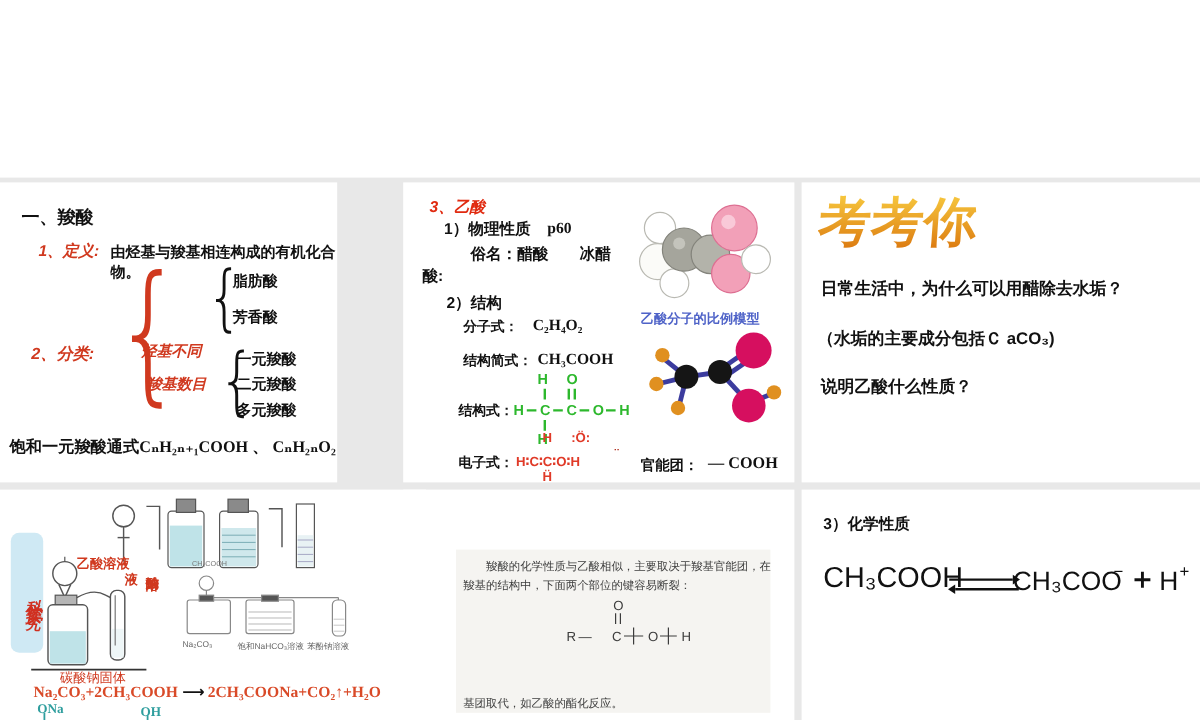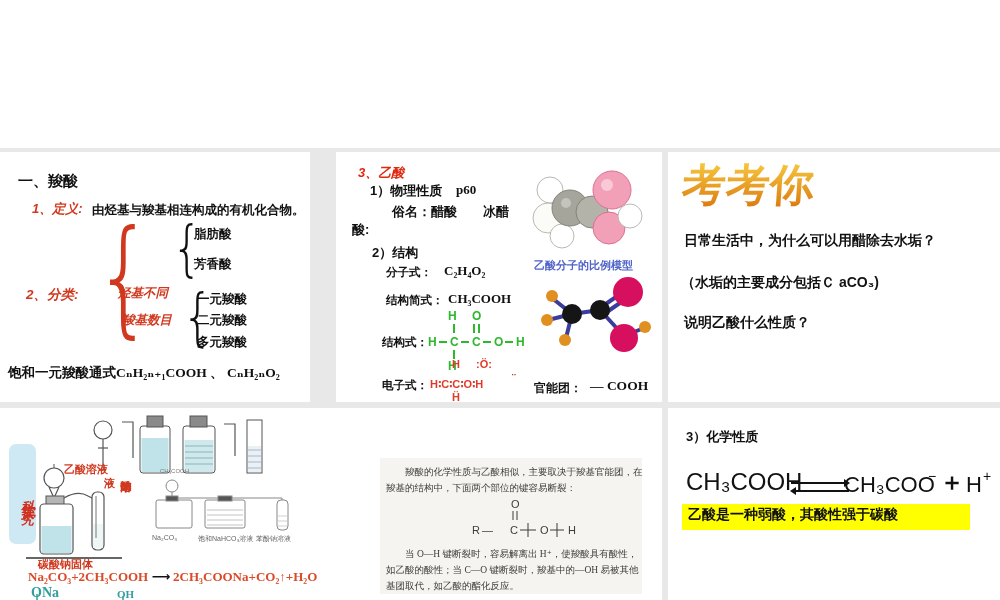--- a/index.html
+++ b/index.html
@@ -23,21 +23,21 @@
   .scanblock{background:#f5f4f1;color:#3c3c3c;font-family:"Liberation Serif","DejaVu Serif",serif;}
   .hl{background:#ffff00;color:#111;font-weight:bold;}
   svg text{font-family:"Liberation Sans","DejaVu Sans",sans-serif;}
 </style>
 </head>
 <body>
 
 <div class="canvas">
   <div class="grid-bg"></div>
 
-  <div class="slide" style="left:0;top:152px;width:310px;height:250px;">
+  <div class="slide" style="left:0;top:152px;width:281px;height:250px;">
     <div class="abs blk" style="left:18px;top:20px;font-size:15px;font-weight:bold;">一、羧酸</div>
     <div class="abs script" style="left:32px;top:48px;font-size:13px;">1、定义:</div>
     <div class="abs blk" style="left:92px;top:50px;font-size:12.5px;font-weight:600;">由烃基与羧基相连构成的有机化合物。</div>
 
     <div class="abs script" style="left:26px;top:134px;font-size:13.5px;">2、分类:</div>
     <div class="abs brace" style="left:84px;top:62px;font-size:126px;color:#d0391f;transform:scaleX(.75);">{</div>
 
     <div class="abs script" style="left:118px;top:95px;font-size:12.5px;margin-top:38px;">烃基不同</div>
     <div class="abs brace blk" style="left:168px;top:66px;font-size:60px;transform:scaleX(.8);">{</div>
     <div class="abs blk" style="left:194px;top:74px;font-size:12.5px;font-weight:600;">脂肪酸</div>
@@ -221,33 +221,33 @@
 
       <line x1="37" y1="186" x2="37" y2="192" stroke="#2f9e9e" stroke-width="1.5"></line>
       <line x1="123" y1="188" x2="123" y2="192" stroke="#2f9e9e" stroke-width="1.5"></line>
     </svg>
 
     <div class="abs vtext" style="left:9px;top:36px;width:27px;height:94px;background:#cfe9f4;border-radius:7px;color:#d03020;font-weight:bold;font-style:italic;font-size:13px;letter-spacing:4px;padding-top:6px;text-align:center;">科学探究</div>
 
     <div class="abs" style="left:64px;top:54px;font-size:11px;color:#d0391f;font-weight:bold;">乙酸溶液</div>
     <div class="abs vtext" style="left:118px;top:64px;font-size:11px;color:#d0391f;font-weight:bold;">苯酚钠溶</div>
     <div class="abs" style="left:104px;top:68px;font-size:11px;color:#d0391f;font-weight:bold;">液</div>
-    <div class="abs" style="left:38px;top:149px;font-size:11px;color:#d0391f;font-weight:bold;">碳酸钠固体</div>
+    <div class="abs" style="left:50px;top:149px;font-size:11px;color:#d0391f;font-weight:normal;">碳酸钠固体</div>
 
     <div class="abs" style="left:152px;top:126px;font-size:7px;color:#666;">Na₂CO₃</div>
     <div class="abs" style="left:198px;top:126px;font-size:7px;color:#666;">饱和NaHCO₃溶液</div>
     <div class="abs" style="left:256px;top:126px;font-size:7px;color:#666;">苯酚钠溶液</div>
     <div class="abs" style="left:160px;top:60px;font-size:6px;color:#777;">CH₃COOH</div>
 
     <div class="abs" style="left:28px;top:161px;font-size:13px;">
       <span class="eqred">Na₂CO₃+2CH₃COOH</span>
       <span style="color:#111;font-weight:bold;letter-spacing:-1px;">⟶</span>
       <span class="eqred">2CH₃COONa+CO₂↑+H₂O</span>
     </div>
-    <div class="abs teal" style="left:31px;top:177px;font-size:14px;">ONa</div>
+    <div class="abs teal" style="left:31px;top:177px;font-size:11px;">ONa</div>
     <div class="abs teal" style="left:117px;top:180px;font-size:11px;">OH</div>
   </div>
 
   <div class="slide" style="left:336px;top:408px;width:326px;height:192px;">
     <div class="abs scanblock" style="left:44px;top:50px;width:262px;height:136px;">
       <div class="abs pre" style="left:6px;top:8px;font-size:9.5px;text-indent:2em;width:252px;">羧酸的化学性质与乙酸相似，主要取决于羧基官能团，在</div>
       <div class="abs pre" style="left:6px;top:24px;font-size:9.5px;">羧基的结构中，下面两个部位的键容易断裂：</div>
       <svg class="abs" style="left:78px;top:38px;" width="130" height="48" viewBox="0 0 130 48">
         <g fill="#3c3c3c" font-size="11" font-family="Liberation Serif, DejaVu Serif, serif">
           <text x="53" y="12">O</text>
@@ -259,22 +259,20 @@
         </g>
         <g stroke="#3c3c3c" stroke-width="1">
           <line x1="55" y1="15" x2="55" y2="24"></line>
           <line x1="59" y1="15" x2="59" y2="24"></line>
           <line x1="62" y1="34" x2="78" y2="34"></line>
           <line x1="70" y1="27" x2="70" y2="41"></line>
           <line x1="92" y1="34" x2="106" y2="34"></line>
           <line x1="99" y1="27" x2="99" y2="41"></line>
         </g>
       </svg>
-      <div class="abs pre" style="left:6px;top:90px;font-size:9.5px;text-indent:2em;">当 O—H 键断裂时，容易解离出 H⁺，使羧酸具有酸性，</div>
-      <div class="abs pre" style="left:6px;top:106px;font-size:9.5px;">如乙酸的酸性；当 C—O 键断裂时，羧基中的—OH 易被其他</div>
       <div class="abs pre" style="left:6px;top:122px;font-size:9.5px;">基团取代，如乙酸的酯化反应。</div>
     </div>
   </div>
 
   <div class="slide" style="left:668px;top:408px;width:381px;height:192px;">
     <div class="abs blk" style="left:18px;top:20px;font-size:13px;font-weight:600;">3）化学性质</div>
 
     <div class="abs" style="left:0;top:0;width:332px;height:100px;">
       <span class="abs blk" style="left:18px;top:60px;font-size:24px;">CH₃COOH</span>
       <svg class="abs" style="left:122px;top:70px;" width="60" height="18" viewBox="0 0 60 18">
@@ -283,15 +281,14 @@
         <line x1="6" y1="13" x2="59" y2="13" stroke="#111" stroke-width="2"></line>
         <path d="M6,9 L0,13 L6,17" fill="#111"></path>
       </svg>
       <span class="abs blk" style="left:176px;top:64px;font-size:22px;">CH₃COO</span>
       <span class="abs blk" style="left:260px;top:60px;font-size:14px;">−</span>
       <span class="abs blk" style="left:272px;top:58px;font-size:24px;font-weight:bold;">＋</span>
       <span class="abs blk" style="left:298px;top:64px;font-size:22px;">H</span>
       <span class="abs blk" style="left:315px;top:60px;font-size:14px;">+</span>
     </div>
 
-    <div class="abs hl" style="left:14px;top:96px;width:276px;height:22px;font-size:14px;padding:2px 6px;">乙酸是一种弱酸，其酸性强于碳酸</div>
   </div>
 </div>
 
 </body></html>

